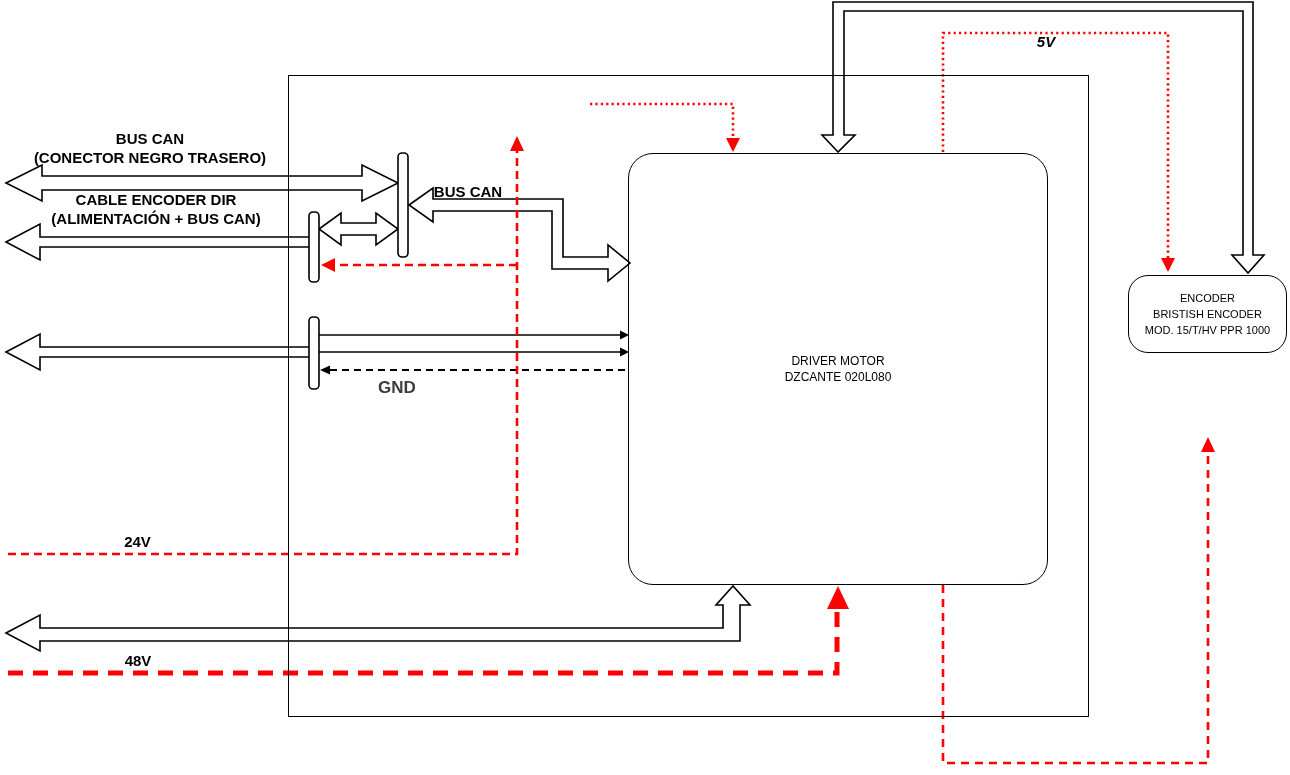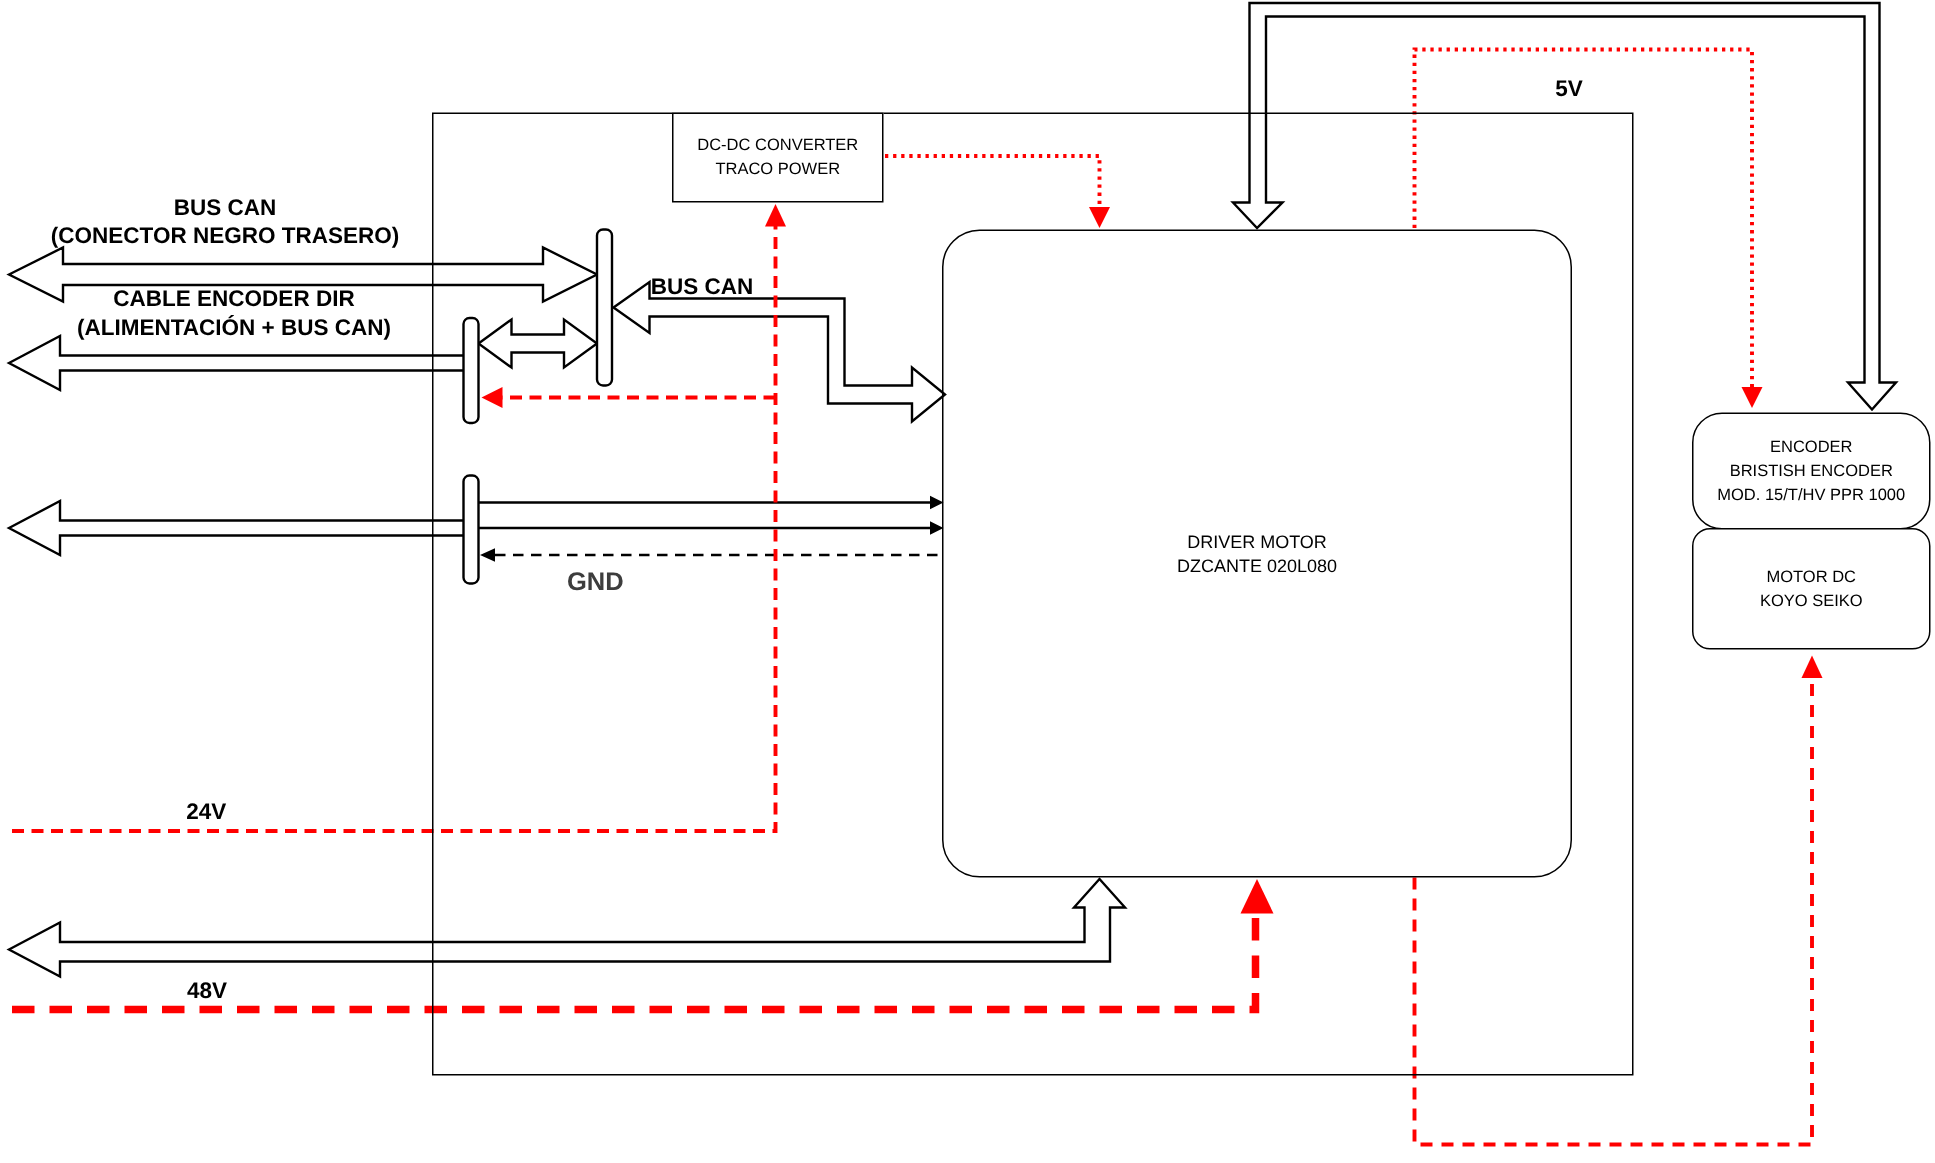--- a/index.html
+++ b/index.html
@@ -65,52 +65,44 @@
     <polyline points="943,585 943,763 1208,763 1208,451" fill="none" stroke="#ff0000" stroke-width="2.6" stroke-dasharray="8 6"></polyline>
     <polygon points="1208,437 1201,452 1215,452" fill="#ff0000"></polygon>
 
     <rect x="398" y="153" width="10" height="104" rx="4" fill="#ffffff" stroke="#000000" stroke-width="1.6"></rect>
     <rect x="309" y="212" width="10" height="70" rx="4" fill="#ffffff" stroke="#000000" stroke-width="1.6"></rect>
     <rect x="309" y="317" width="10" height="72" rx="4" fill="#ffffff" stroke="#000000" stroke-width="1.6"></rect>
   </svg>
 
   <div class="box" style="left:288px;top:75px;width:801px;height:642px;background:transparent;"></div>
 
-  <div class="box" style="left:448px;top:75px;width:141px;height:60px;">
-    <span class="boxtext-sm">DC-DC CONVERTER
-TRACO POWER</span>
-  </div>
 
   <div class="box" style="left:628px;top:153px;width:420px;height:432px;border-radius:25px;background:transparent;">
     <span class="boxtext-md">DRIVER MOTOR
 DZCANTE 020L080</span>
   </div>
 
   <div class="box" style="left:1128px;top:275px;width:159px;height:78px;border-radius:20px;">
     <span class="boxtext-sm">ENCODER
 BRISTISH ENCODER
 MOD. 15/T/HV PPR 1000</span>
   </div>
 
-  <div class="box" style="left:1128px;top:352px;width:159px;height:81px;border-radius:12px;">
-    <span class="boxtext-sm">MOTOR DC
-KOYO SEIKO</span>
-  </div>
 
   <div class="lbl" style="left:0px;top:129px;width:300px;">BUS CAN
 (CONECTOR NEGRO TRASERO)</div>
 
   <div class="lbl" style="left:0px;top:190px;width:312px;">CABLE ENCODER DIR
 (ALIMENTACIÓN + BUS CAN)</div>
 
 
   <div class="lbl" style="left:428px;top:182px;width:80px;">BUS CAN</div>
 
   <div class="lbl-sm" style="left:378px;top:381px;width:48px;">GND</div>
 
   <div class="lbl" style="left:60px;top:532px;width:155px;">24V</div>
 
 
   <div class="lbl" style="left:60px;top:651px;width:156px;">48V</div>
 
-  <div class="lbl" style="left:1010px;top:50px;width:72px;">5V</div>
+  <div class="lbl" style="left:1010px;top:32px;width:72px;font-style:italic;">5V</div>
 
 </div>
 
 </body></html>

